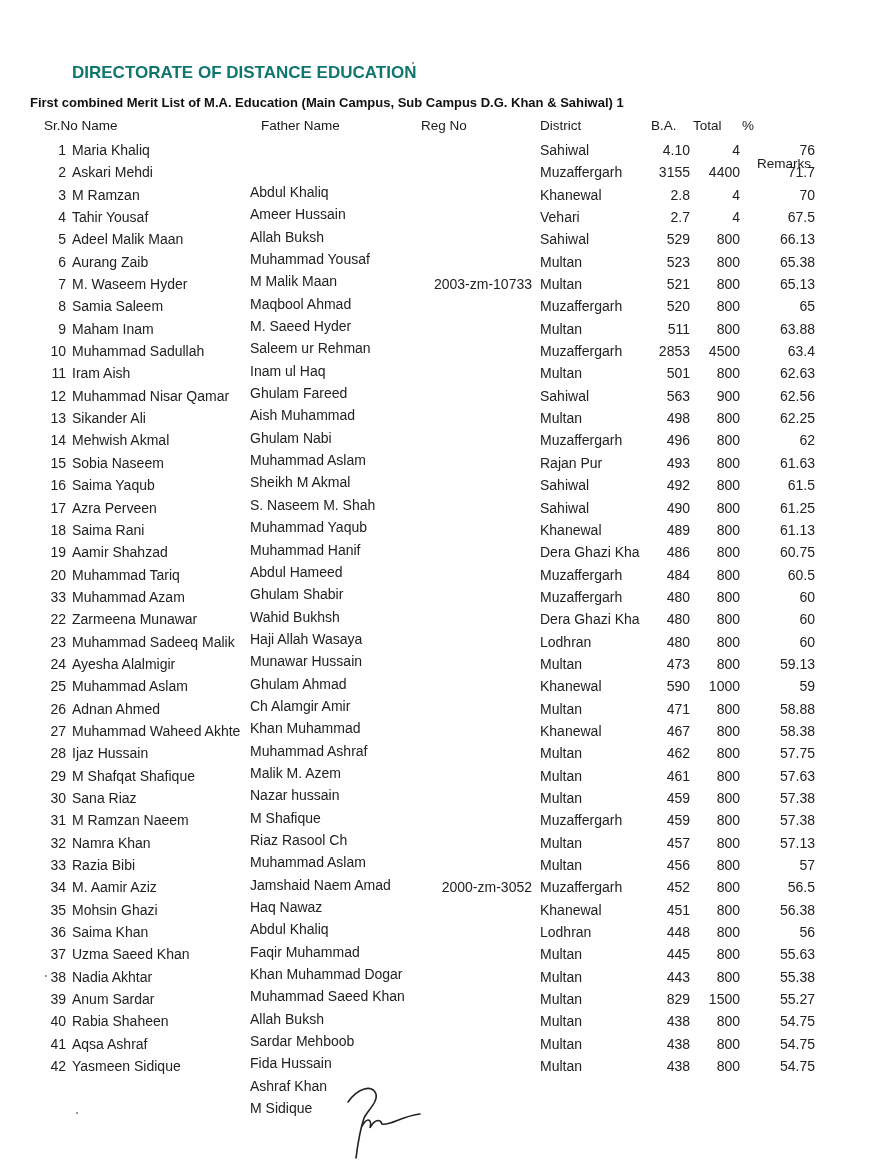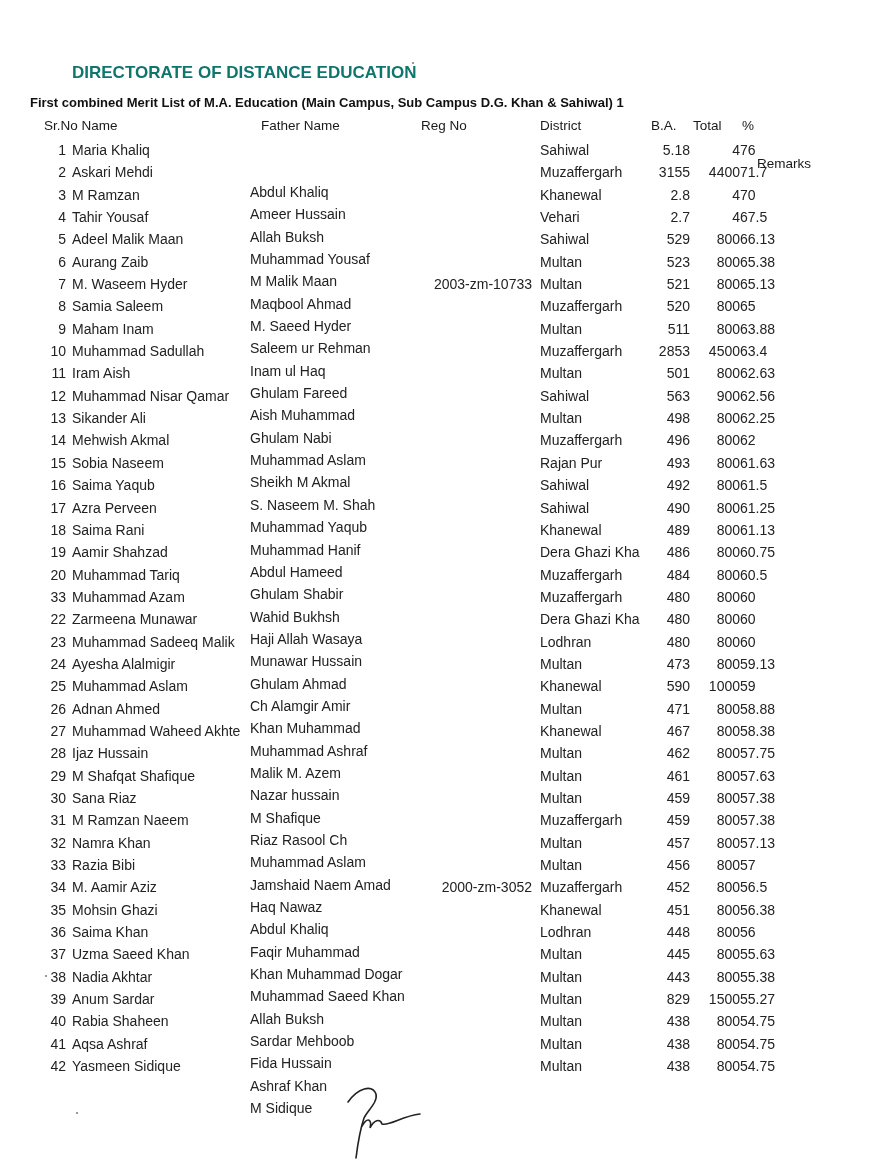--- a/index.html
+++ b/index.html
@@ -11,21 +11,21 @@
   .rows { position: absolute; left: 0; top: 140px; width: 870px; }
   .row { position: relative; height: 22.35px; font-family: "Liberation Sans", sans-serif; font-size: 14px; color: #222; white-space: nowrap; }
   .row span { position: absolute; top: 2px; }
   .c-sr { left: 30px; width: 36px; text-align: right; }
   .c-name { left: 72px; }
   .c-father { left: 250px; margin-top: 42px; }
   .c-reg { left: 405px; width: 127px; text-align: right; }
   .c-dist { left: 540px; }
   .c-ba { left: 640px; width: 50px; text-align: right; }
   .c-total { left: 690px; width: 50px; text-align: right; }
-  .c-pct { left: 740px; width: 52px; text-align: left; }
+  .c-pct { left: 740px; width: 52px; text-align: right; padding-left: 23px; }
   .h-sr { left: 44px; }
   .h-father { left: 261px; }
   .h-reg { left: 421px; }
   .h-dist { left: 540px; }
   .h-ba { left: 651px; }
   .h-total { left: 693px; }
   .h-pct { left: 742px; }
   .h-remarks { left: 757px; margin-top: 38px; }
   .signature { position: absolute; left: 340px; top: 1080px; width: 100px; height: 90px; }
   .mark { position: absolute; width: 2px; height: 2px; background: #777; border-radius: 50%; }
@@ -48,21 +48,21 @@
     <span class="h-remarks">Remarks</span>
   </div>
 
   <div class="rows" id="rows">
       <div class="row">
         <span class="c-sr">1</span>
         <span class="c-name">Maria Khaliq</span>
         <span class="c-father">Abdul Khaliq</span>
         <span class="c-reg"></span>
         <span class="c-dist">Sahiwal</span>
-        <span class="c-ba">5.18</span>
+        <span class="c-ba">4.10</span>
         <span class="c-total">4</span>
         <span class="c-pct">76</span>
       </div>
       <div class="row">
         <span class="c-sr">2</span>
         <span class="c-name">Askari Mehdi</span>
         <span class="c-father">Ameer Hussain</span>
         <span class="c-reg"></span>
         <span class="c-dist">Muzaffergarh</span>
         <span class="c-ba">3155</span>

